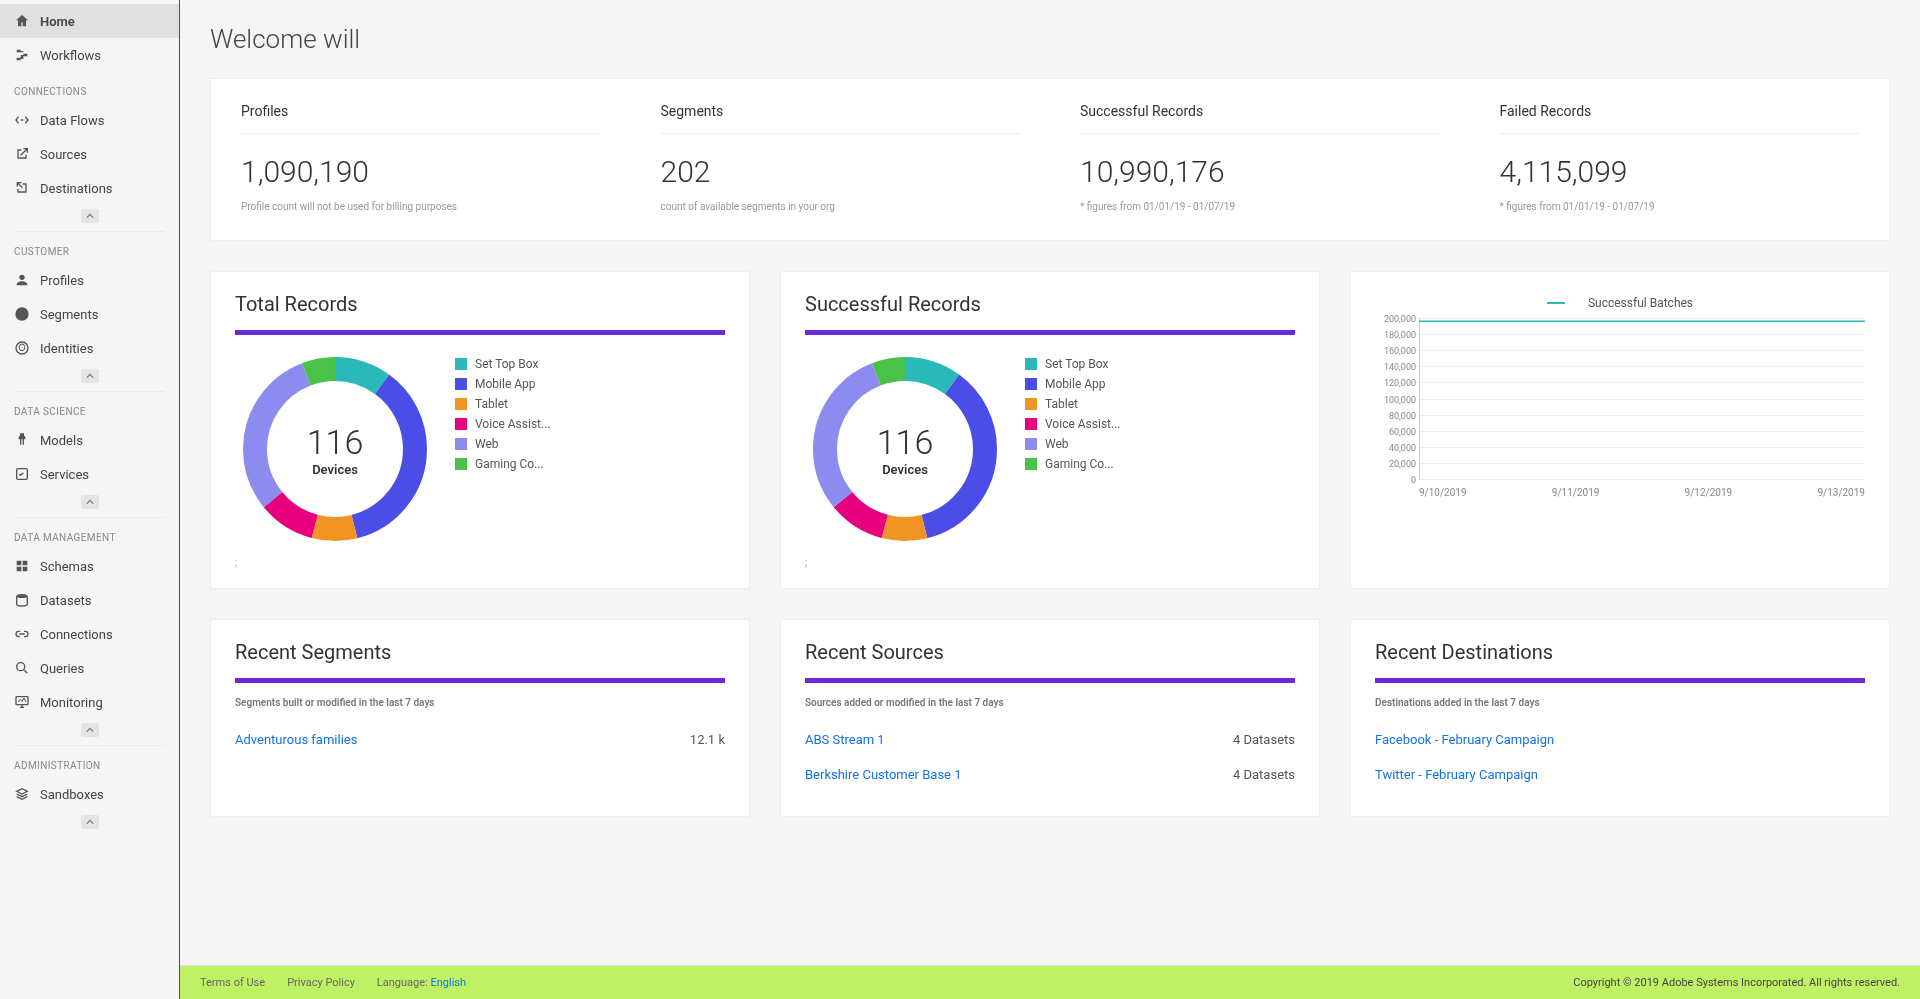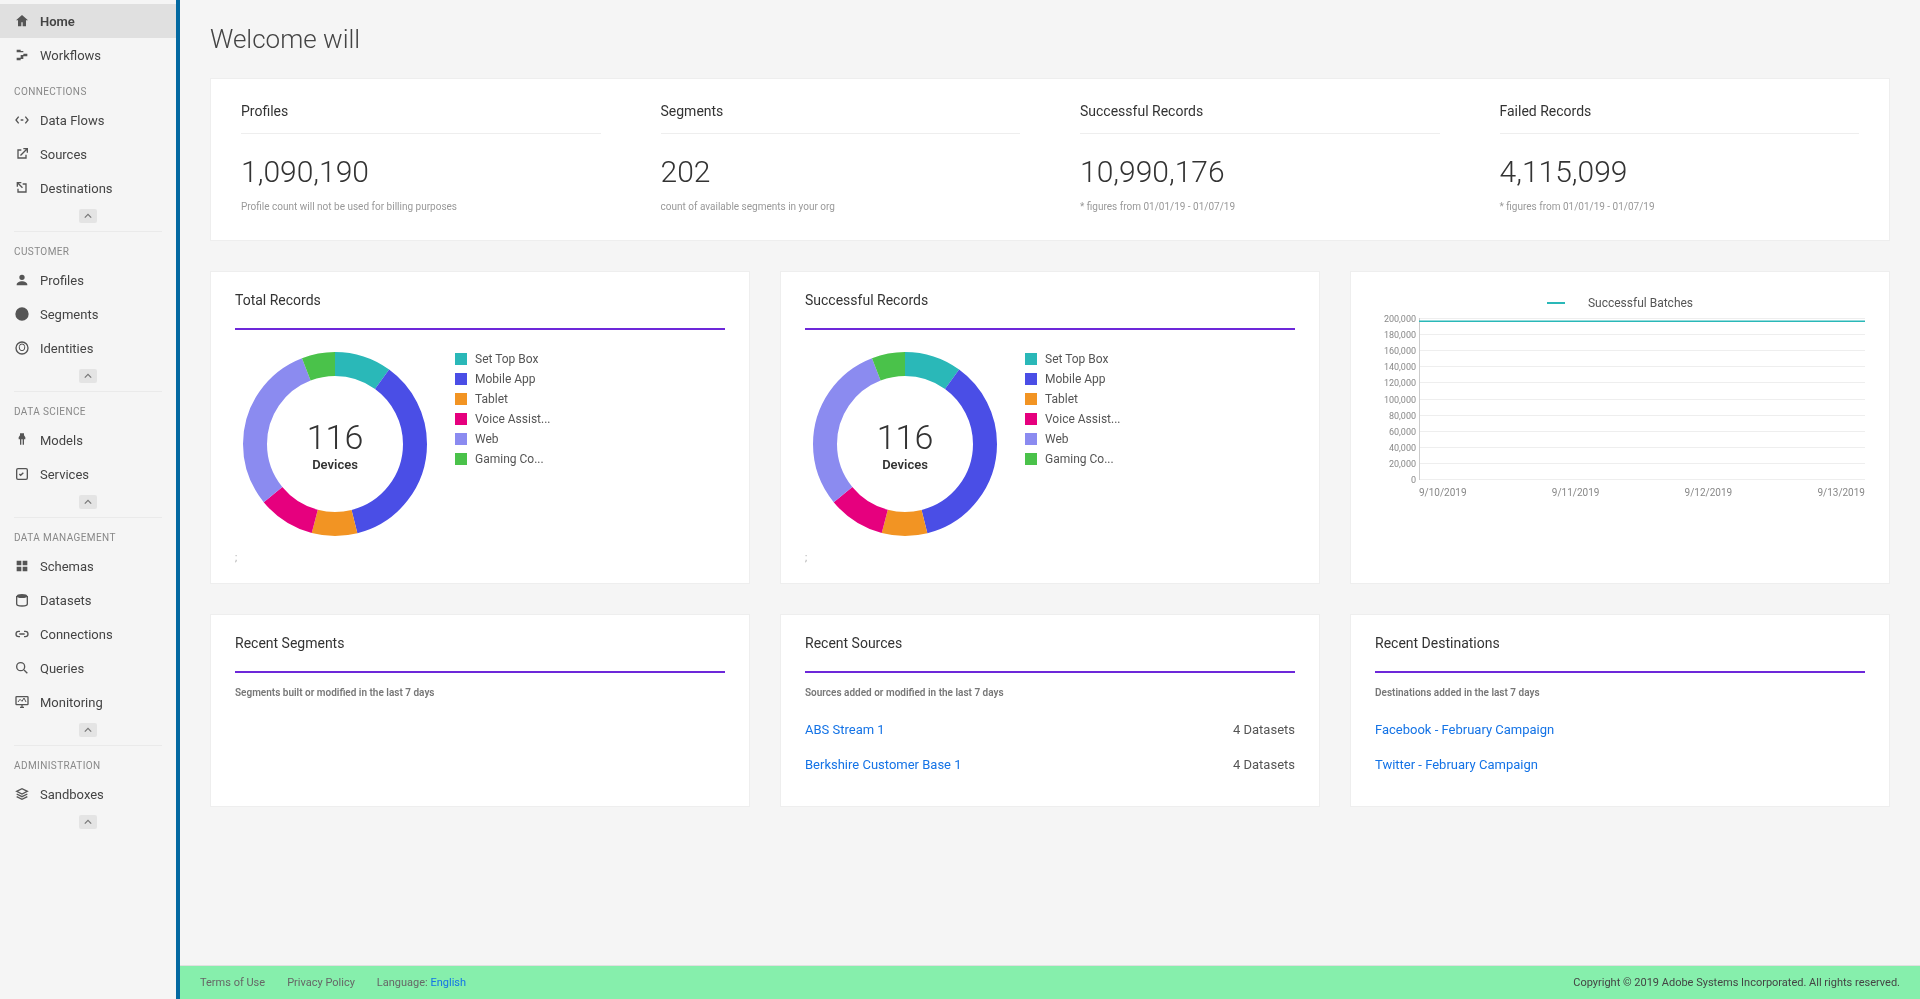--- a/index.html
+++ b/index.html
@@ -1,18 +1,18 @@
 <!DOCTYPE html>
 <html><head>
 <meta charset="utf-8">
 <style>
 * { box-sizing: border-box; margin: 0; padding: 0; }
 body { font-family: -apple-system, BlinkMacSystemFont, "Segoe UI", Roboto, sans-serif; background: #f5f5f5; color: #333; font-size: 13px; }
 .app { display: flex; height: 100vh; }
-.sidebar { width: 180px; background: #f5f5f5; border-right: 4px solid #0369a1; overflow-y: auto; padding: 4px 0; display: flex; flex-direction: column; }
+.sidebar { width: 180px; background: #f5f5f5; border-right: 1px solid #0369a1; overflow-y: auto; padding: 4px 0; display: flex; flex-direction: column; }
 .sidebar-group { margin-bottom: 4px; }
 .sidebar-header { font-size: 10px; color: #888; text-transform: uppercase; padding: 10px 14px 6px; letter-spacing: 0.4px; }
 .sidebar-item { display: flex; align-items: center; padding: 9px 14px; cursor: pointer; color: #444; font-size: 13px; }
 .sidebar-item.active { background: #e0e0e0; font-weight: 600; }
 .sidebar-icon { width: 16px; height: 16px; margin-right: 10px; display: inline-flex; align-items: center; justify-content: center; }
 .sidebar-icon svg { width: 16px; height: 16px; fill: #555; }
 .collapse-row { display:flex; justify-content:center; padding: 4px 0 6px; }
 .collapse-btn { width: 18px; height: 14px; background:#e4e4e4; border-radius:2px; display:flex; align-items:center; justify-content:center; cursor:pointer; }
 .collapse-btn svg { width:8px; height:8px; fill:#777; }
 .divider { height:1px; background:#e0e0e0; margin: 2px 14px; opacity:.5; }
@@ -22,21 +22,21 @@
 .page-title { font-size: 26px; font-weight: 300; color: #444; margin-bottom: 24px; }
 
 .summary-row { display: grid; grid-template-columns: repeat(4, 1fr); background:#fff; border:1px solid #eee; }
 .summary-cell { padding: 24px 30px 28px; }
 .summary-title { font-size: 14px; color:#333; margin-bottom: 6px; padding-bottom: 14px; border-bottom:1px solid #eee; }
 .summary-value { font-size: 30px; font-weight: 300; color:#333; margin: 20px 0 12px; }
 .summary-sub { font-size: 10px; color:#999; }
 
 .cards-row { display: grid; grid-template-columns: 1fr 1fr 1fr; gap: 30px; margin-top: 30px; }
 .card { background:#fff; border:1px solid #eee; padding: 20px 24px; }
-.card-title { font-size: 14px; color:#333; padding-bottom: 20px; border-bottom:2px solid #6d28d9; margin-bottom: 14px; }
+.card-title { font-size: 20px; color:#333; padding-bottom: 14px; border-bottom:5px solid #6d28d9; margin-bottom: 14px; }
 .card-subtitle { font-size: 10px; font-weight:600; color:#777; margin: 6px 0 18px; }
 
 .donut-wrap { display:flex; align-items:flex-start; gap:20px; }
 .donut { position:relative; width:200px; height:200px; }
 .donut svg { transform: rotate(-90deg); }
 .donut-center { position:absolute; inset:0; display:flex; flex-direction:column; align-items:center; justify-content:center; }
 .donut-num { font-size: 34px; font-weight:300; color:#333; }
 .donut-label { font-size: 13px; font-weight:600; color:#333; }
 .legend { display:flex; flex-direction:column; gap:6px; font-size:12px; color:#555; margin-top:8px; }
 .legend-row { display:flex; align-items:center; gap:8px; }
@@ -50,21 +50,21 @@
 .linechart-grid { position:absolute; inset:0 0 18px 44px; border-left:1px solid #ccc; border-bottom:1px solid #ccc; }
 .lc-row { position:absolute; left:0; right:0; border-top:1px solid #eee; }
 .lc-ylabel { position:absolute; left:-44px; transform:translateY(-50%); font-size:9px; color:#888; width:40px; text-align:right; }
 .lc-xlabels { position:absolute; left:44px; right:0; bottom:0; display:flex; justify-content:space-between; font-size:10px; color:#888; }
 .lc-series { position:absolute; inset:0 0 18px 44px; }
 
 .list-row { display:flex; justify-content:space-between; padding: 6px 0 14px; font-size:13px; }
 .list-link { color:#1473e6; cursor:pointer; }
 .list-meta { color:#555; }
 
-.footer { height: 34px; border-top:1px solid #e0e0e0; background:#86efac; display:flex; align-items:center; justify-content:space-between; padding: 16px 20px; font-size:11px; color:#666; }
+.footer { height: 34px; border-top:1px solid #e0e0e0; background:#bef264; display:flex; align-items:center; justify-content:space-between; padding: 16px 20px; font-size:11px; color:#666; }
 .footer-left { display:flex; gap:22px; align-items:center; }
 .footer-link { cursor:pointer; }
 .footer-lang-val { color:#1473e6; }
 .footer-right { color:#444; }
 </style>
 </head>
 <body>
 
 <div class="app">
   <nav class="sidebar">
@@ -437,20 +437,24 @@
                 </div>
             </div>
           </div>
         </div>
       </div>
 
       <div class="cards-row">
         <div class="card" id="recent-segments">
             <div class="card-title">Recent Segments</div>
             <div class="card-subtitle">Segments built or modified in the last 7 days</div>
+            <div class="list-row">
+              <span class="list-link">Adventurous families</span>
+              <span class="list-meta">12.1 k</span>
+            </div>
           </div>
         <div class="card" id="recent-sources">
             <div class="card-title">Recent Sources</div>
             <div class="card-subtitle">Sources added or modified in the last 7 days</div>
             <div class="list-row">
               <span class="list-link">ABS Stream 1</span>
               <span class="list-meta">4 Datasets</span>
             </div>
             <div class="list-row">
               <span class="list-link">Berkshire Customer Base 1</span>

